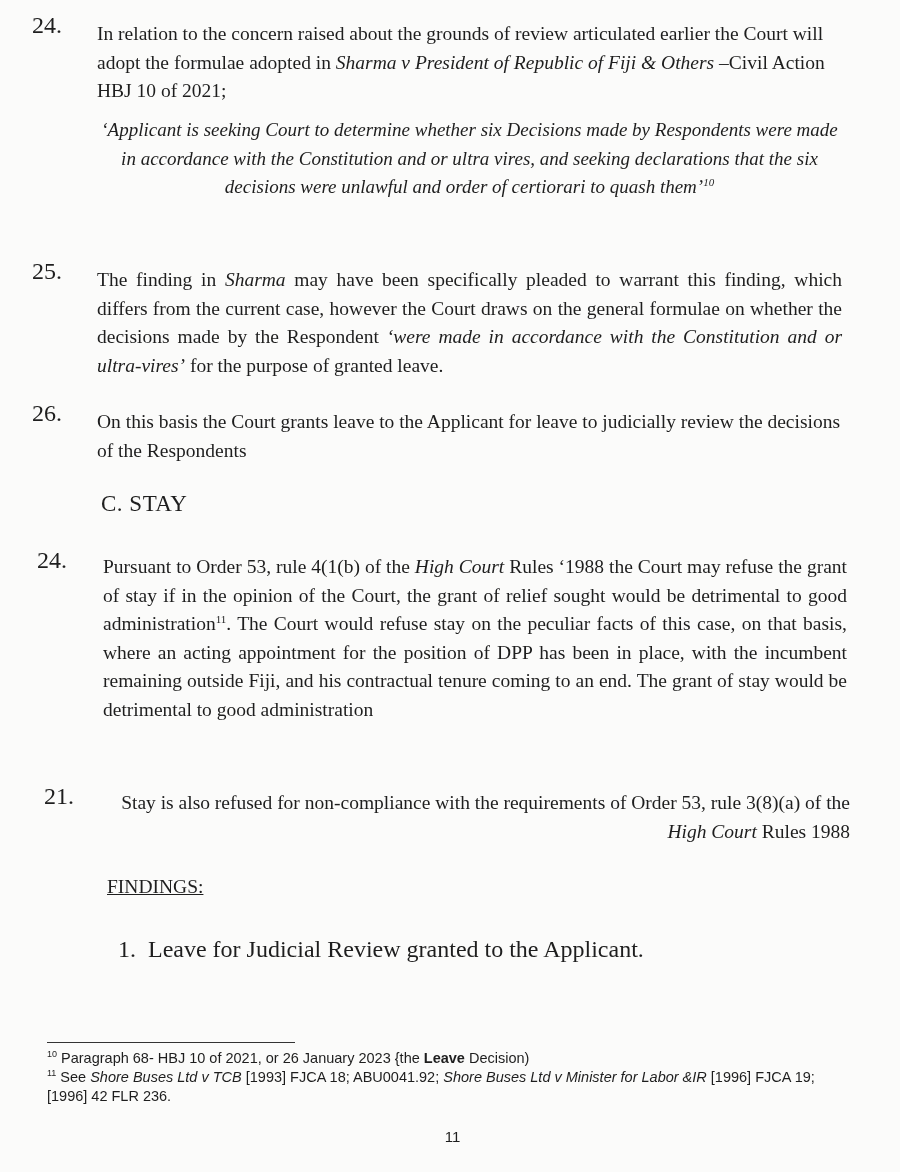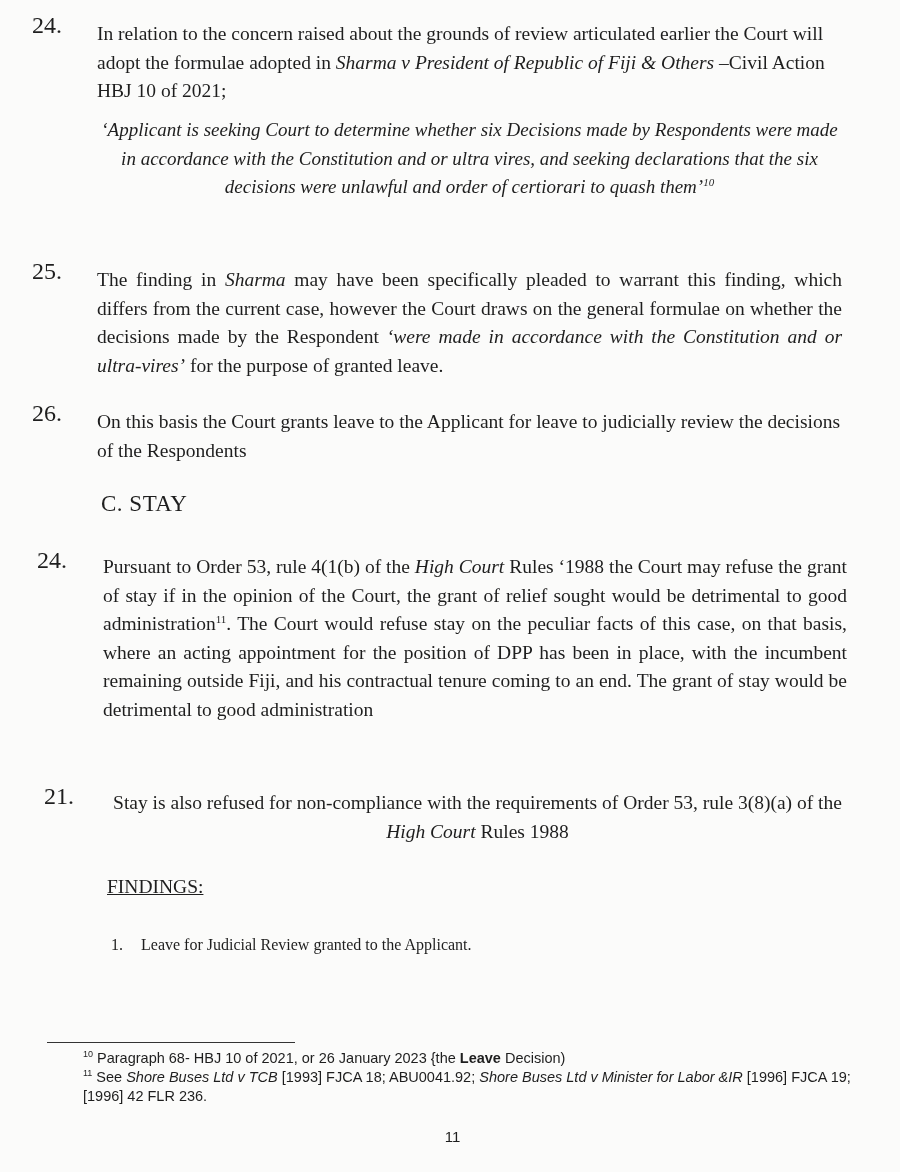--- a/index.html
+++ b/index.html
@@ -55,40 +55,39 @@
     .findings {
       position: absolute;
       left: 107px;
       font-size: 19.5px;
       text-decoration: underline;
       font-weight: normal;
       text-align: right;
     }
     .list-item {
       position: absolute;
-      left: 111px;
-      font-size: 16px;
+      left: 118px;
+      font-size: 24px;
     }
     .list-item .ln { display: inline-block; width: 30px; }
     .fn-rule {
       position: absolute;
       left: 47px;
       top: 1042px;
       width: 248px;
       height: 0;
       border-top: 1px solid #333;
     }
     .footnote {
       position: absolute;
       left: 47px;
       width: 810px;
       font-family: "Liberation Sans", "DejaVu Sans", sans-serif;
       font-size: 14.5px;
       line-height: 19px;
-      margin-left: 36px;
     }
     .footnote sup { font-size: 9px; }
     .page-num {
       position: absolute;
       top: 1128px;
       left: 0;
       width: 900px;
       text-align: center;
       font-family: "Liberation Sans", "DejaVu Sans", sans-serif;
       font-size: 15px;
@@ -118,21 +117,21 @@
 
 <div class="heading" style="top:491px;">C.  STAY</div>
 
 <div class="para" style="top:541px;">
   <span class="num" style="left:37px; top:6px;">24.</span>
   <div class="body-text" style="left:103px; width:744px;"><span>Pursuant to Order 53, rule 4(1(b) of the </span><i>High Court</i><span> Rules ‘1988 the Court may refuse the grant of stay if in the opinion of the Court, the grant of relief sought would be detrimental to good administration</span><sup>11</sup><span>. The Court would refuse stay on the peculiar facts of this case, on that basis, where an acting appointment for the position of DPP has been in place, with the incumbent remaining outside Fiji, and his contractual tenure coming to an end.  The grant of stay would be detrimental to good administration</span></div>
 </div>
 
 <div class="para" style="top:777px;">
   <span class="num" style="left:44px; top:6px;">21.</span>
-  <div class="body-text" style="left:105px; width:745px; text-align:center;"><span>Stay is also refused for non-compliance with the requirements of Order 53, rule 3(8)(a) of the </span><i>High Court</i><span> Rules 1988</span></div>
+  <div class="body-text" style="left:105px; width:745px; text-align:right;"><span>Stay is also refused for non-compliance with the requirements of Order 53, rule 3(8)(a) of the </span><i>High Court</i><span> Rules 1988</span></div>
 </div>
 
 <div class="findings" style="top:876px;">FINDINGS:</div>
 
 <div class="list-item" style="top:936px;">
   <span class="ln">1.</span><span>Leave for Judicial Review granted to the Applicant.</span>
 </div>
 
 <div class="fn-rule"></div>
 

